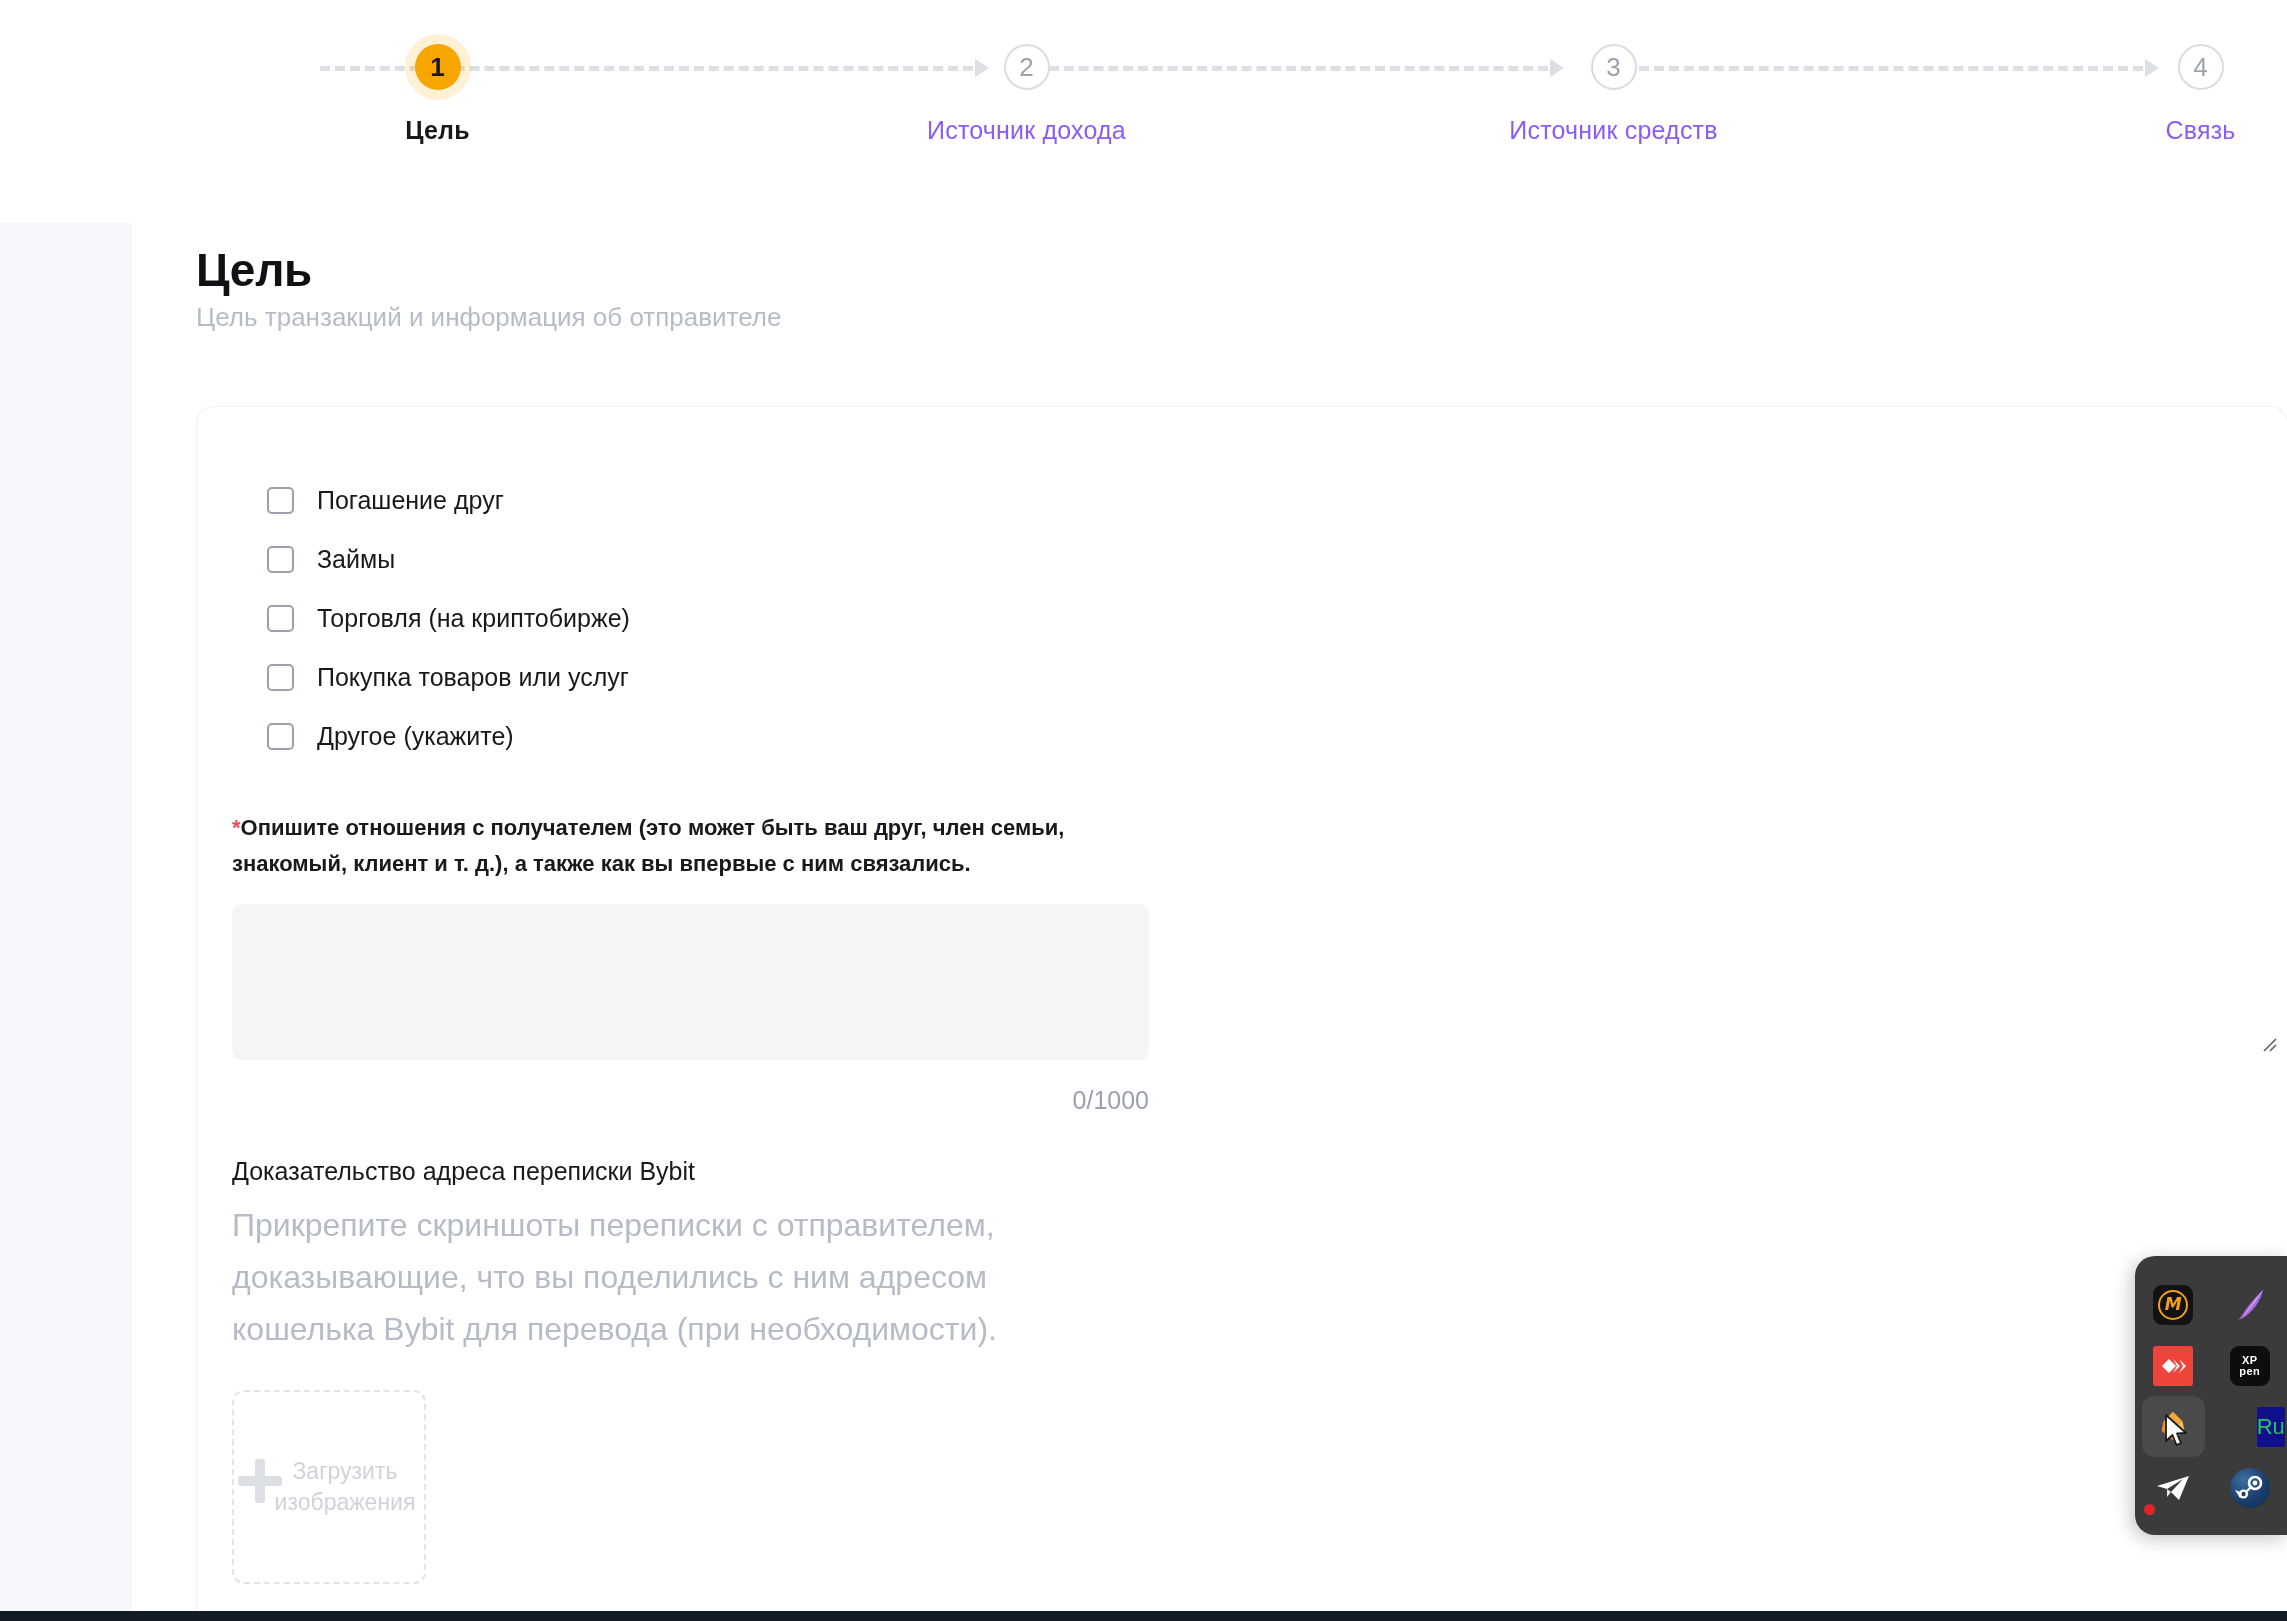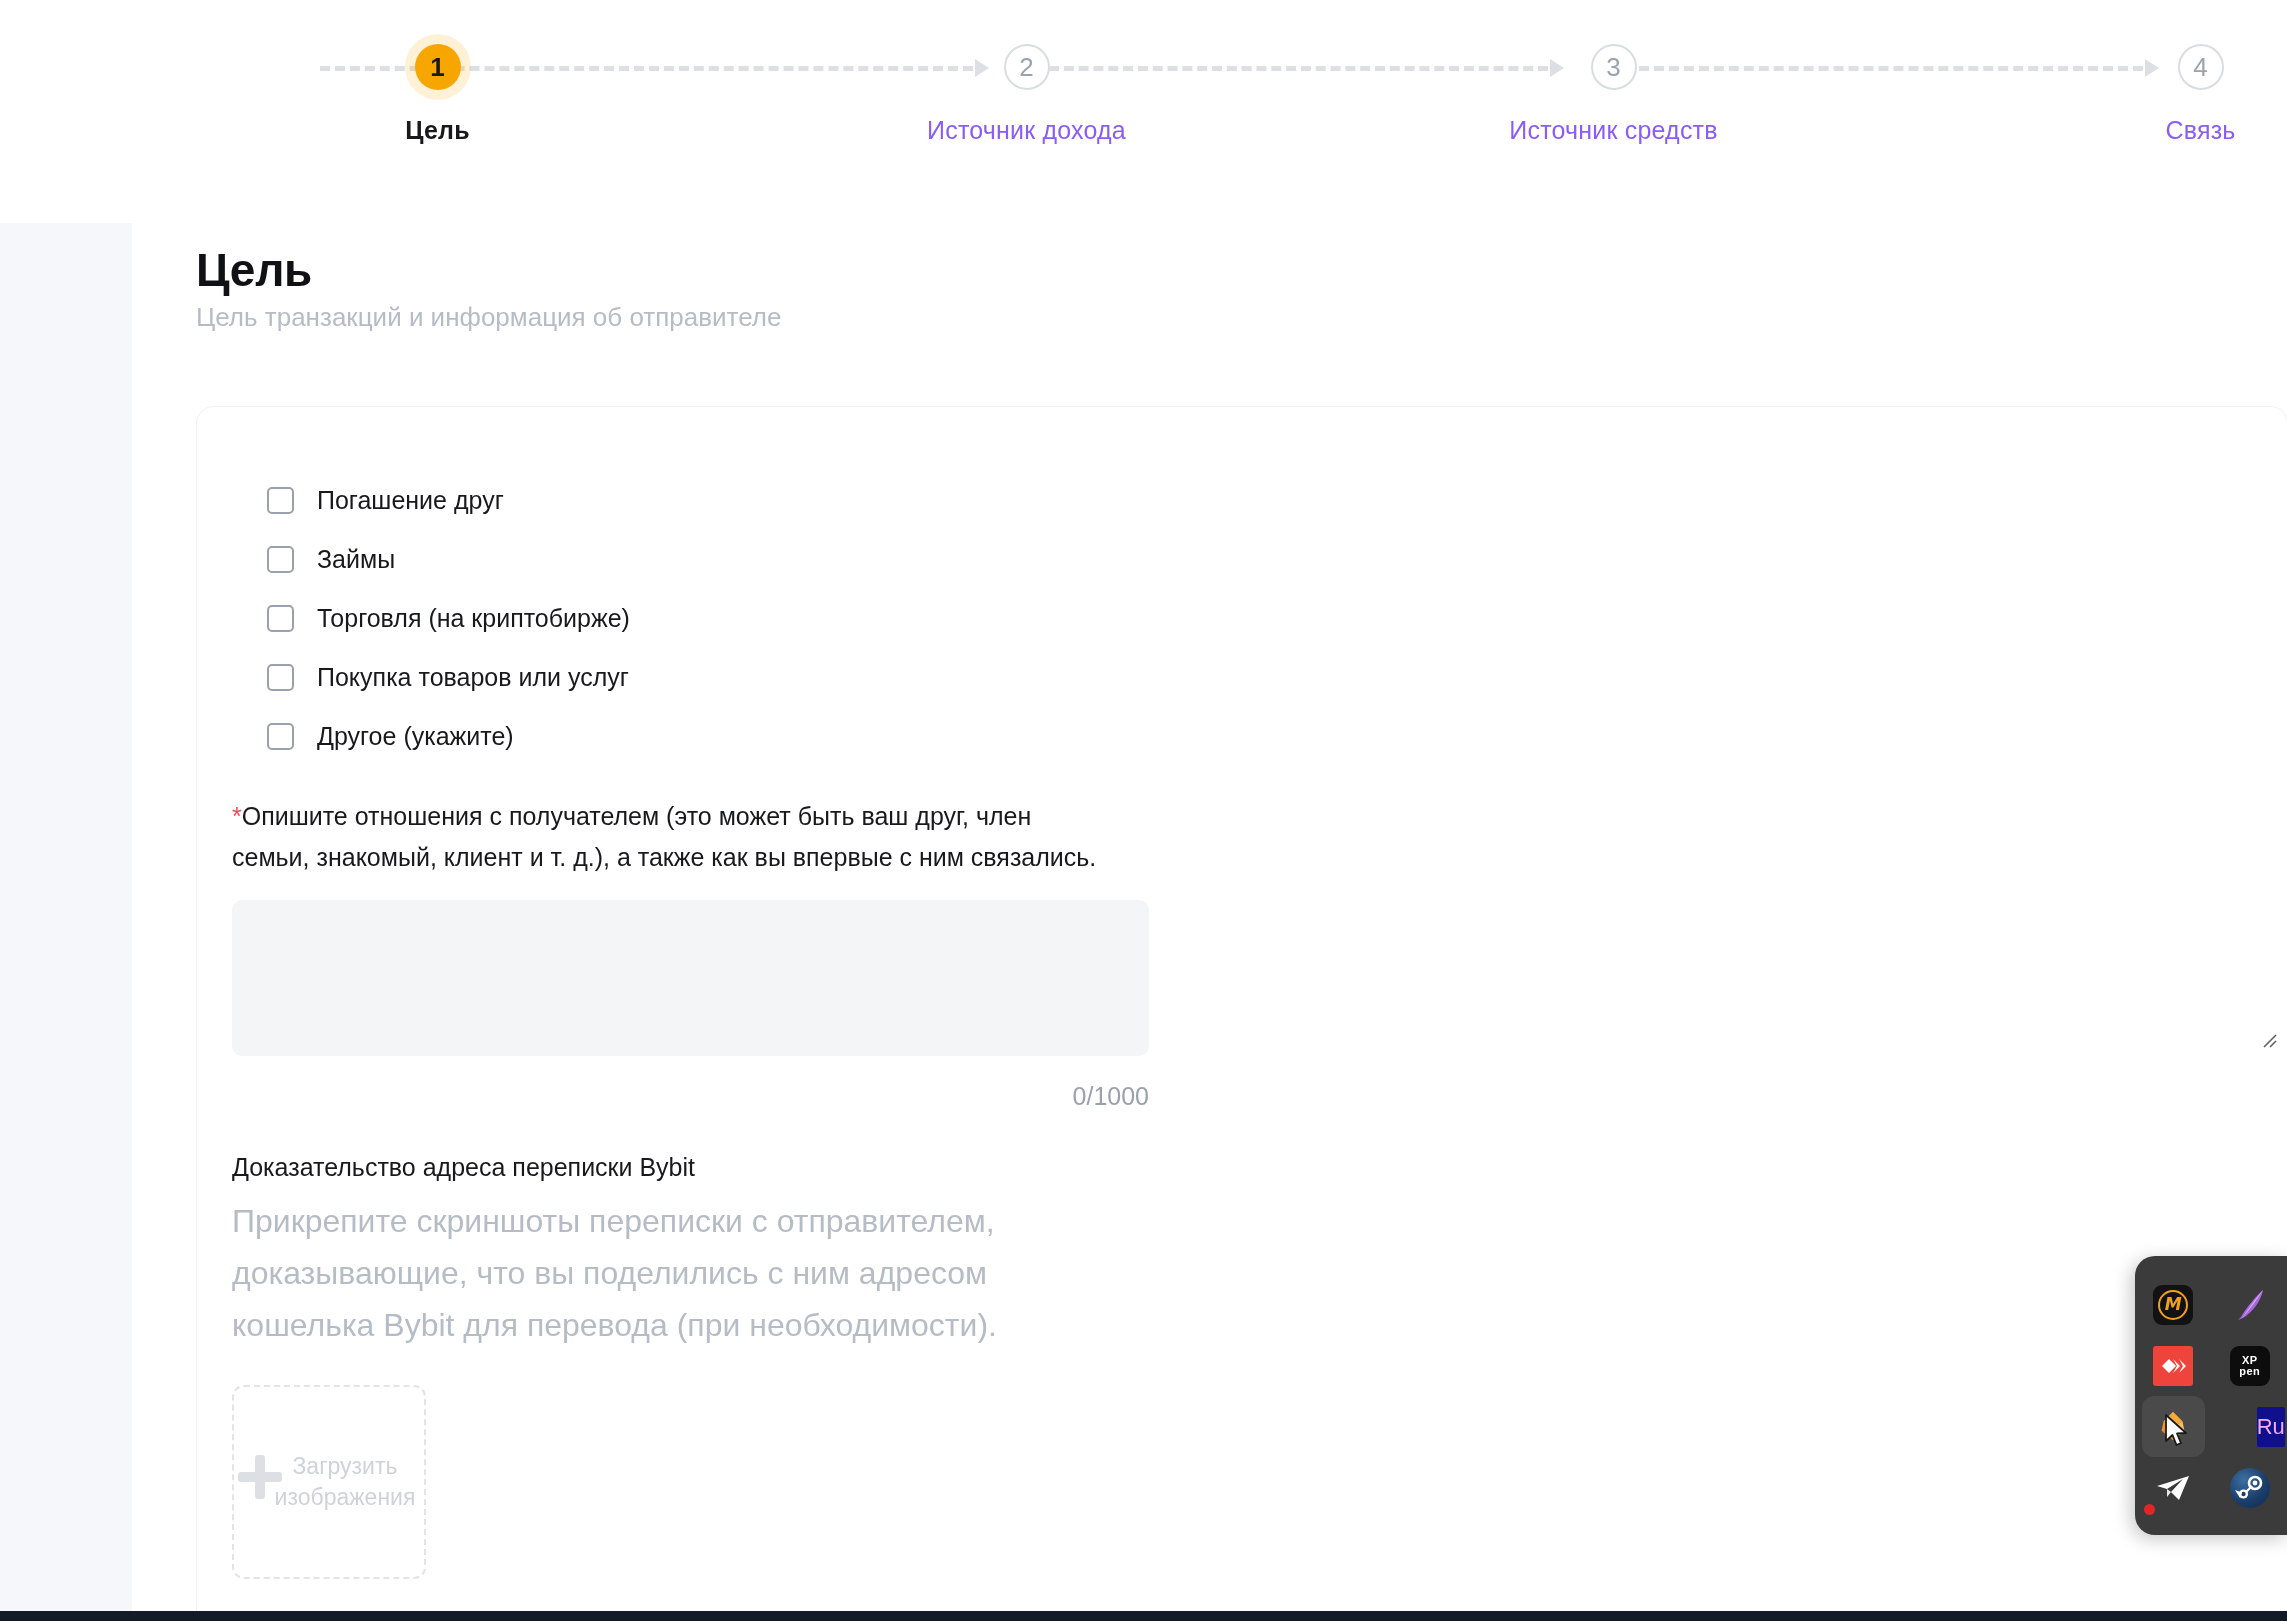--- a/index.html
+++ b/index.html
@@ -94,22 +94,22 @@
   .cb-row {
     display: flex; align-items: center; height: 59px; padding-left: 35px;
   }
   .cb-box {
     width: 27px; height: 27px; flex: 0 0 27px;
     border: 2px solid #9aa1ac; border-radius: 5px; background: #fff;
   }
   .cb-text { margin-left: 23px; font-size: 25px; color: #17191d; }
 
   .rel-label {
-    margin-top: 30px; font-size: 25px; color: #17191d;
-    line-height: 1.64; max-width: 871px;
+    margin-top: 44px; font-size: 22px; color: #17191d;
+    line-height: 1.64; max-width: 871px; font-weight: bold;
   }
   .ta-wrap { position: relative; margin-top: 22px; }
   .textarea {
     width: 917px; height: 156px;
     background: #f4f5f7; border: none; border-radius: 10px;
     resize: none; outline: none;
     font-family: "Liberation Sans", sans-serif; font-size: 24px;
     color: #17191d; padding: 18px 20px;
   }
   .ta-resize {
@@ -166,21 +166,21 @@
   .ico-metamask { background: #121212; }
   .ico-metamask .ring {
     width: 30px; height: 30px; border-radius: 50%;
     border: 2.5px solid #f0a020; display: flex; align-items: center; justify-content: center;
     color: #f0a020; font-size: 17px; font-weight: 700; font-style: italic;
     font-family: "DejaVu Sans", sans-serif; line-height: 1;
   }
   .ico-anydesk { background: #ef443b; border-radius: 3px; }
   .ico-xppen { background: #0d0d0d; color:#fff; font-size: 11px; font-weight: 700;
                line-height: 1.0; text-align:center; letter-spacing:0.5px; }
-  .ico-ru { background: #10108c; color: #f0abfc; font-size: 22px; font-weight: 400;
+  .ico-ru { background: #10108c; color: #22c55e; font-size: 22px; font-weight: 400;
             border-radius: 2px; font-family: "Liberation Sans", sans-serif; margin-left: 42px; }
   .ico-steam { background: radial-gradient(circle at 35% 30%, #3e6fa3 0%, #1b3e6b 55%, #0d2b52 100%);
                border-radius: 50%; }
   .tg-dot { position: absolute; left: 2px; bottom: 3px; width: 11px; height: 11px;
             background: #e02626; border-radius: 50%; }
 
   .cursor { position: absolute; left: 22px; top: 18px; width: 26px; height: 34px;
             pointer-events: none; }
 
   

